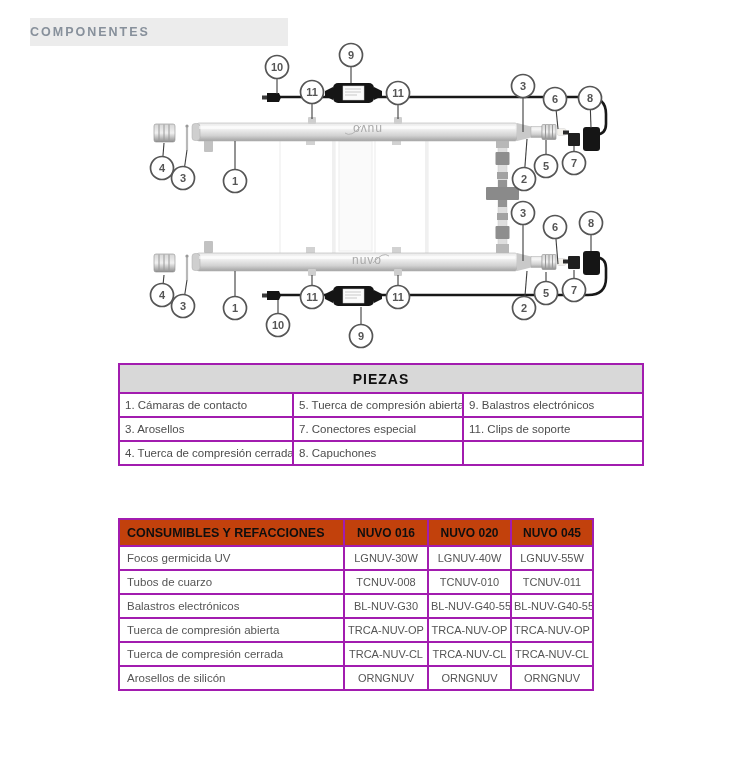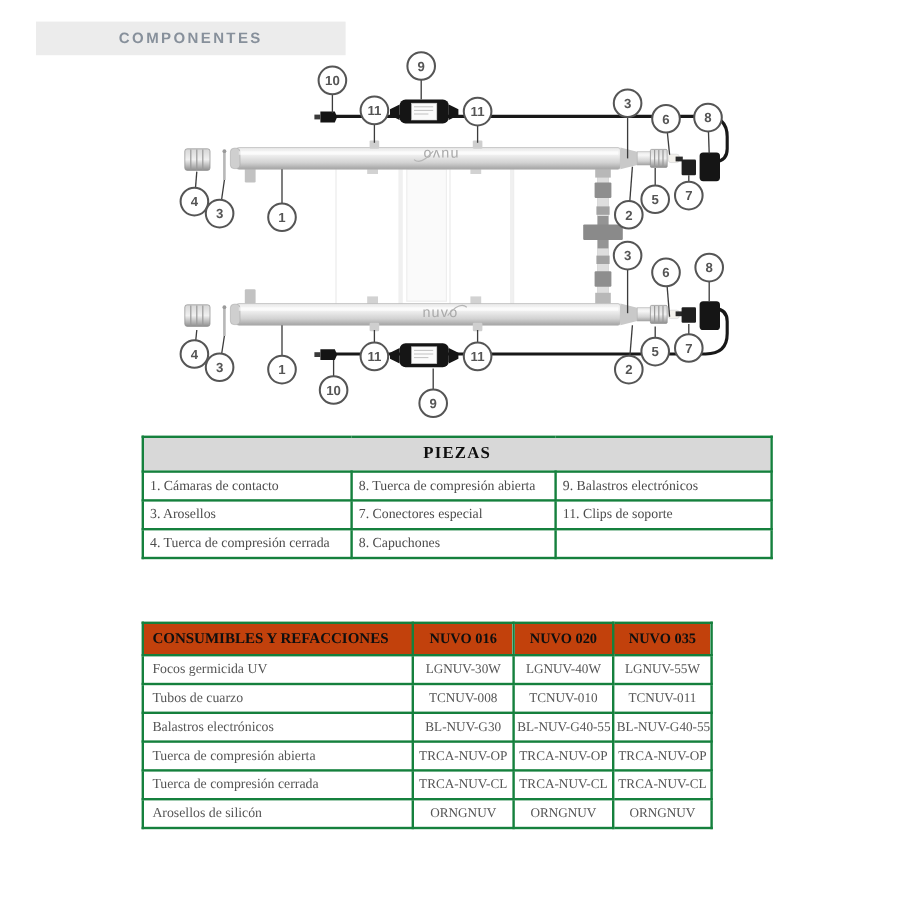--- a/index.html
+++ b/index.html
@@ -1,29 +1,29 @@
 <!DOCTYPE html>
 <html><head>
 <meta charset="utf-8">
 <style>
   html,body{margin:0;padding:0;background:#fff;}
   .page{position:relative;width:753px;height:765px;background:#ffffff;overflow:hidden;
         font-family:"Liberation Sans","DejaVu Sans",sans-serif;}
   .badge{position:absolute;left:30px;top:18px;width:258px;height:28px;background:#ececec;
-         color:#87909b;font-weight:bold;font-size:12.5px;letter-spacing:2px;text-align:center;
+         color:#87909b;font-weight:bold;font-size:12.5px;letter-spacing:2px;
          line-height:28px;}
   .diagram-svg{position:absolute;left:140px;top:40px;}
   .leader{stroke:#3c3c3c;stroke-width:1.1;}
   .callout-circle{fill:#ffffff;stroke:#555555;stroke-width:1.7;}
   .callout-num{fill:#555555;font-size:11px;font-weight:bold;text-anchor:middle;
                font-family:"Liberation Sans","DejaVu Sans",sans-serif;}
   .brand{fill:#a9a9a9;font-size:12px;letter-spacing:1px;text-anchor:middle;
          font-family:"Liberation Sans","DejaVu Sans",sans-serif;}
   table.tbl{border-collapse:collapse;table-layout:fixed;position:absolute;background:#fff;}
-  table.tbl th,table.tbl td{border:2px solid #15803d;overflow:hidden;white-space:nowrap;font-family:Liberation Serif, serif;}
+  table.tbl th,table.tbl td{border:2px solid #a21caf;overflow:hidden;white-space:nowrap;}
   .piezas{left:118px;top:363px;width:524px;}
   .piezas th.title{height:25px;background:#d8d8d8;color:#0f0f0f;font-size:14px;
                    letter-spacing:1px;text-align:center;font-weight:bold;}
   .piezas td{height:22px;font-size:11.5px;color:#4c4c4c;padding:0 5px;text-align:left;}
   .cons{left:118px;top:518px;width:474px;}
   .cons th{height:23px;background:#c2410c;color:#0f0f0f;font-size:12px;font-weight:bold;}
   .cons th.lab{text-align:left;padding:0 7px;font-size:12.5px;}
   .cons td{height:22px;font-size:11px;color:#555555;text-align:center;padding:0 2px;}
   .cons td.lab{text-align:left;padding:0 7px;font-size:11.5px;}
 </style>
@@ -260,21 +260,21 @@
         <col style="width:180px">
       </colgroup>
     <thead>
       <tr>
           <th class="title" colspan="3">PIEZAS</th>
         </tr>
     </thead>
     <tbody id="piezas-body">
         <tr>
           <td>1. Cámaras de contacto</td>
-          <td>8. Tuerca de compresión abierta</td>
+          <td>5. Tuerca de compresión abierta</td>
           <td>9. Balastros electrónicos</td>
         </tr>
         <tr>
           <td>3. Arosellos</td>
           <td>7. Conectores especial</td>
           <td>11. Clips de soporte</td>
         </tr>
         <tr>
           <td>4. Tuerca de compresión cerrada</td>
           <td>8. Capuchones</td>
@@ -288,21 +288,21 @@
         <col style="width:225px">
         <col style="width:84px">
         <col style="width:83px">
         <col style="width:82px">
       </colgroup>
     <thead>
         <tr id="cons-head">
           <th class="lab">CONSUMIBLES Y REFACCIONES</th>
           <th>NUVO 016</th>
           <th>NUVO 020</th>
-          <th>NUVO 035</th>
+          <th>NUVO 045</th>
         </tr>
       </thead>
     <tbody id="cons-body">
         <tr>
           <td class="lab">Focos germicida UV</td>
           <td>LGNUV-30W</td>
           <td>LGNUV-40W</td>
           <td>LGNUV-55W</td>
         </tr>
         <tr>

